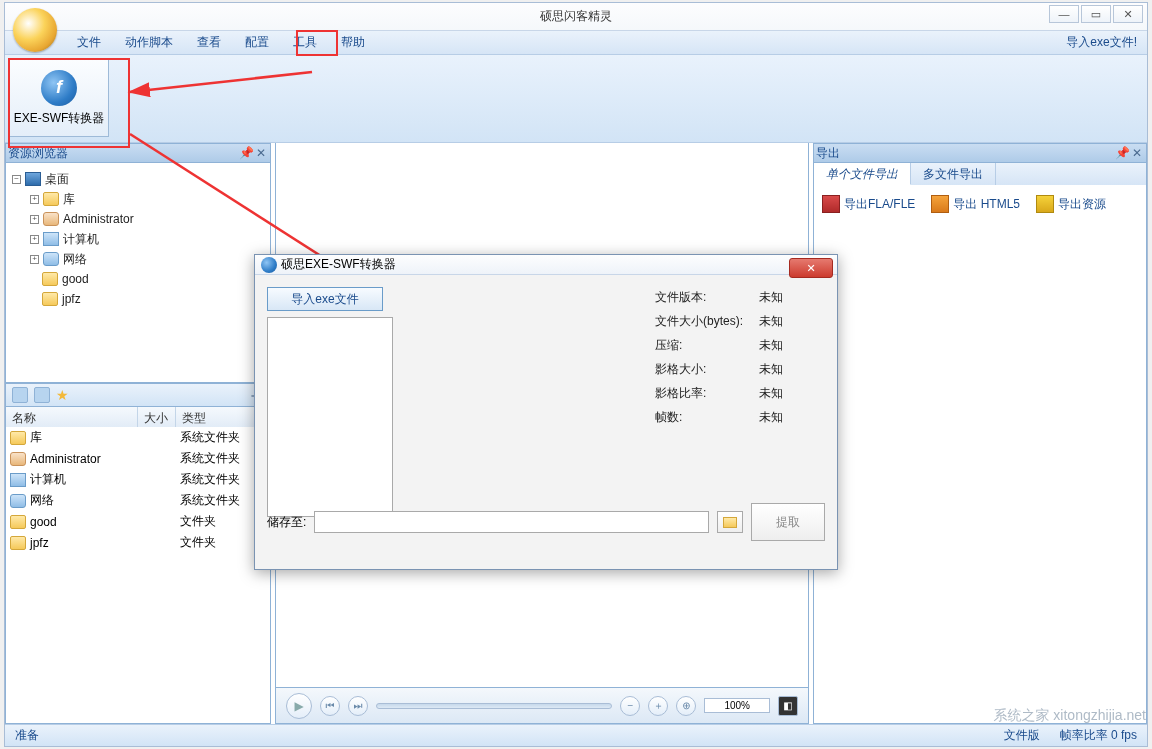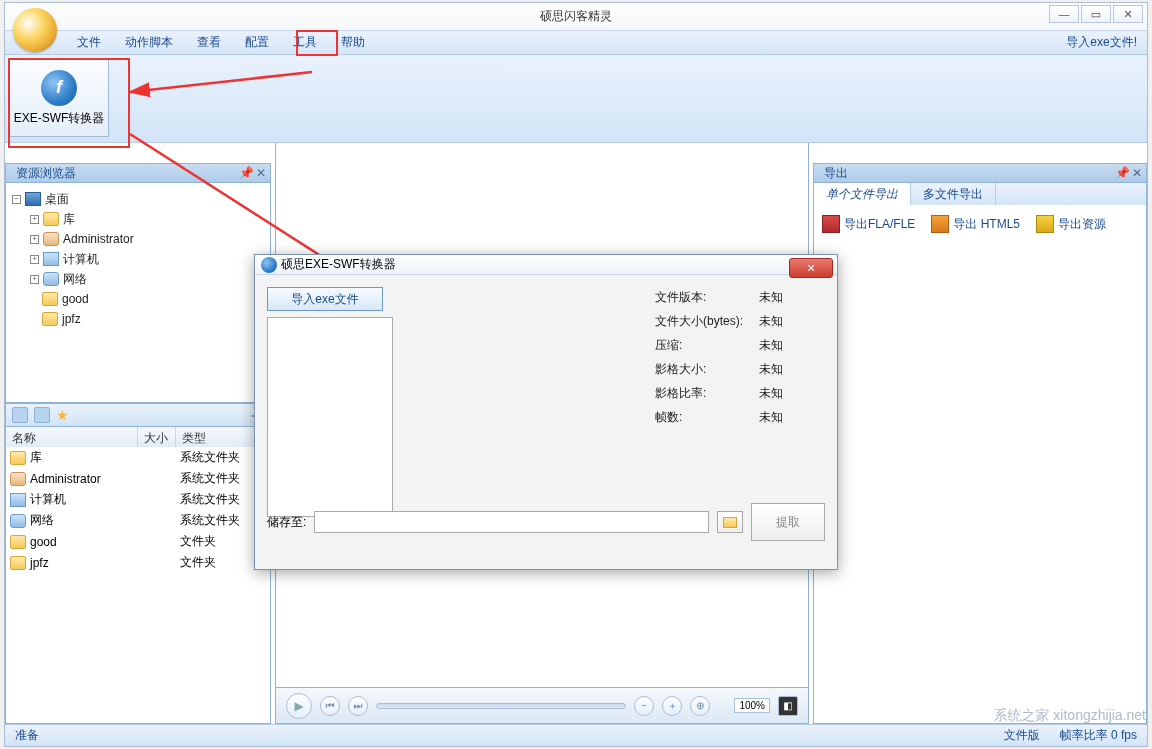--- a/index.html
+++ b/index.html
@@ -10,21 +10,21 @@
 .app-icon { position: absolute; left: 8px; top: 5px; width: 44px; height: 44px; background: radial-gradient(circle at 35% 35%, #fff, #fbd35a 40%, #e8a732 70%, #7a5a20); border-radius: 50%; z-index: 5; box-shadow: 0 1px 2px rgba(0,0,0,.3); }
 .win-controls { position: absolute; right: 4px; top: 2px; display: flex; gap: 2px; }
 .win-btn { width: 30px; height: 18px; border: 1px solid #b7c6d9; background: linear-gradient(#fff,#eef3f9); display: flex; align-items: center; justify-content: center; font-size: 11px; color: #555; cursor: pointer; }
 .menubar { height: 24px; background: linear-gradient(#eaf2fb,#d6e5f6); display: flex; align-items: center; padding-left: 60px; border-bottom: 1px solid #b7cde6; position: relative; }
 .menu-item { padding: 4px 12px; color: #1a4b8c; cursor: pointer; }
 .menu-right { position: absolute; right: 10px; color: #1a4b8c; }
 .toolbar-area { height: 88px; background: linear-gradient(#e9f2fc,#d2e4f6); border-bottom: 1px solid #b7cde6; padding: 4px; }
 .tool-btn { width: 100px; height: 78px; background: linear-gradient(#fbfdff,#e4eef9); border: 1px solid #9ebad8; display: flex; flex-direction: column; align-items: center; justify-content: center; gap: 4px; cursor: pointer; }
 .tool-icon { width: 36px; height: 36px; border-radius: 50%; background: radial-gradient(circle at 35% 35%, #8fc5f4, #2e7cc7 60%, #1a5a9e); display: flex; align-items: center; justify-content: center; color: #fff; font-style: italic; font-weight: bold; font-size: 18px; }
 .content { position: absolute; left: 0; top: 140px; right: 0; bottom: 22px; display: flex; }
-.panel-header { height: 20px; background: linear-gradient(#c9ddf2,#aecbe8); border: 1px solid #8fb2d6; display: flex; align-items: center; padding: 0 10px; color: #1a4b8c; font-size: 11px; position: relative; margin-top: 20px; }
+.panel-header { height: 20px; background: linear-gradient(#c9ddf2,#aecbe8); border: 1px solid #8fb2d6; display: flex; align-items: center; padding: 0 2px; color: #1a4b8c; font-size: 11px; position: relative; }
 .panel-header .pin { position: absolute; right: 4px; display: flex; gap: 2px; color: #4a6a8f; }
 .left-col { width: 266px; display: flex; flex-direction: column; }
 .tree-panel { flex: 0 0 220px; background: #fff; border: 1px solid #8fb2d6; border-top: none; overflow: hidden; }
 .tree { padding: 6px; }
 .tree-row { display: flex; align-items: center; height: 20px; gap: 4px; color: #222; cursor: pointer; }
 .expander { width: 9px; height: 9px; border: 1px solid #888; display: flex; align-items: center; justify-content: center; font-size: 8px; line-height: 1; color: #555; }
 .ticon { width: 16px; height: 14px; }
 .ticon.folder { background: linear-gradient(#ffe9a8,#f5c95a); border: 1px solid #d4a73a; border-radius: 2px; }
 .ticon.desk { background: linear-gradient(#6ea6dd,#2e6cab); border: 1px solid #2a5d94; }
 .ticon.pc { background: linear-gradient(#cde4f9,#8fbde6); border: 1px solid #6a9cc9; }
@@ -41,21 +41,21 @@
 .list-body { flex: 1; background: #fff; border: 1px solid #8fb2d6; border-top: none; overflow: hidden; }
 .list-row { display: flex; height: 21px; align-items: center; }
 .list-row .c1 { width: 170px; display: flex; align-items: center; gap: 4px; padding-left: 4px; }
 .list-row .c3 { padding-left: 4px; }
 .mid-col { flex: 1; display: flex; flex-direction: column; margin: 0 4px; }
 .source-view { flex: 1; background: #fff; border: 1px solid #8fb2d6; border-top: none; }
 .player-bar { height: 36px; background: linear-gradient(#f4f8fc,#dce8f5); border: 1px solid #8fb2d6; border-top: none; display: flex; align-items: center; padding: 0 10px; gap: 8px; }
 .play-btn { width: 26px; height: 26px; border-radius: 50%; border: 1px solid #a9bdd6; background: linear-gradient(#fff,#e4eef9); display: flex; align-items: center; justify-content: center; color: #8aa; }
 .ctrl-btn { width: 20px; height: 20px; border-radius: 50%; border: 1px solid #a9bdd6; background: linear-gradient(#fff,#e4eef9); display: flex; align-items: center; justify-content: center; color: #6a8aaa; font-size: 10px; }
 .seek { flex: 1; height: 6px; background: linear-gradient(#c7d9eb,#dde9f5); border: 1px solid #a9bdd6; border-radius: 3px; }
-.zoom-box { padding: 1px 4px; border: 1px solid #a9bdd6; background: #fff; font-size: 10px; margin-left: 16px; }
+.zoom-box { padding: 1px 19px; border: 1px solid #a9bdd6; background: #fff; font-size: 10px; }
 .right-col { width: 334px; display: flex; flex-direction: column; }
 .export-tabs { height: 22px; background: linear-gradient(#eaf2fb,#d6e5f6); border-left: 1px solid #8fb2d6; border-right: 1px solid #8fb2d6; display: flex; }
 .etab { padding: 3px 12px; border-right: 1px solid #b7cde6; color: #1a4b8c; cursor: pointer; }
 .etab.active { background: #fff; border-bottom: 1px solid #fff; font-style: italic; }
 .export-body { flex: 1; background: #fff; border: 1px solid #8fb2d6; border-top: none; padding: 10px 8px; }
 .export-row { display: flex; gap: 16px; }
 .export-opt { display: flex; align-items: center; gap: 4px; color: #1a4b8c; cursor: pointer; }
 .eicon { width: 18px; height: 18px; }
 .eicon.fla { background: linear-gradient(#d94a4a,#b02a2a); border: 1px solid #8a2020; }
 .eicon.html5 { background: linear-gradient(#f5a33a,#d97a1a); border: 1px solid #b05e10; }

